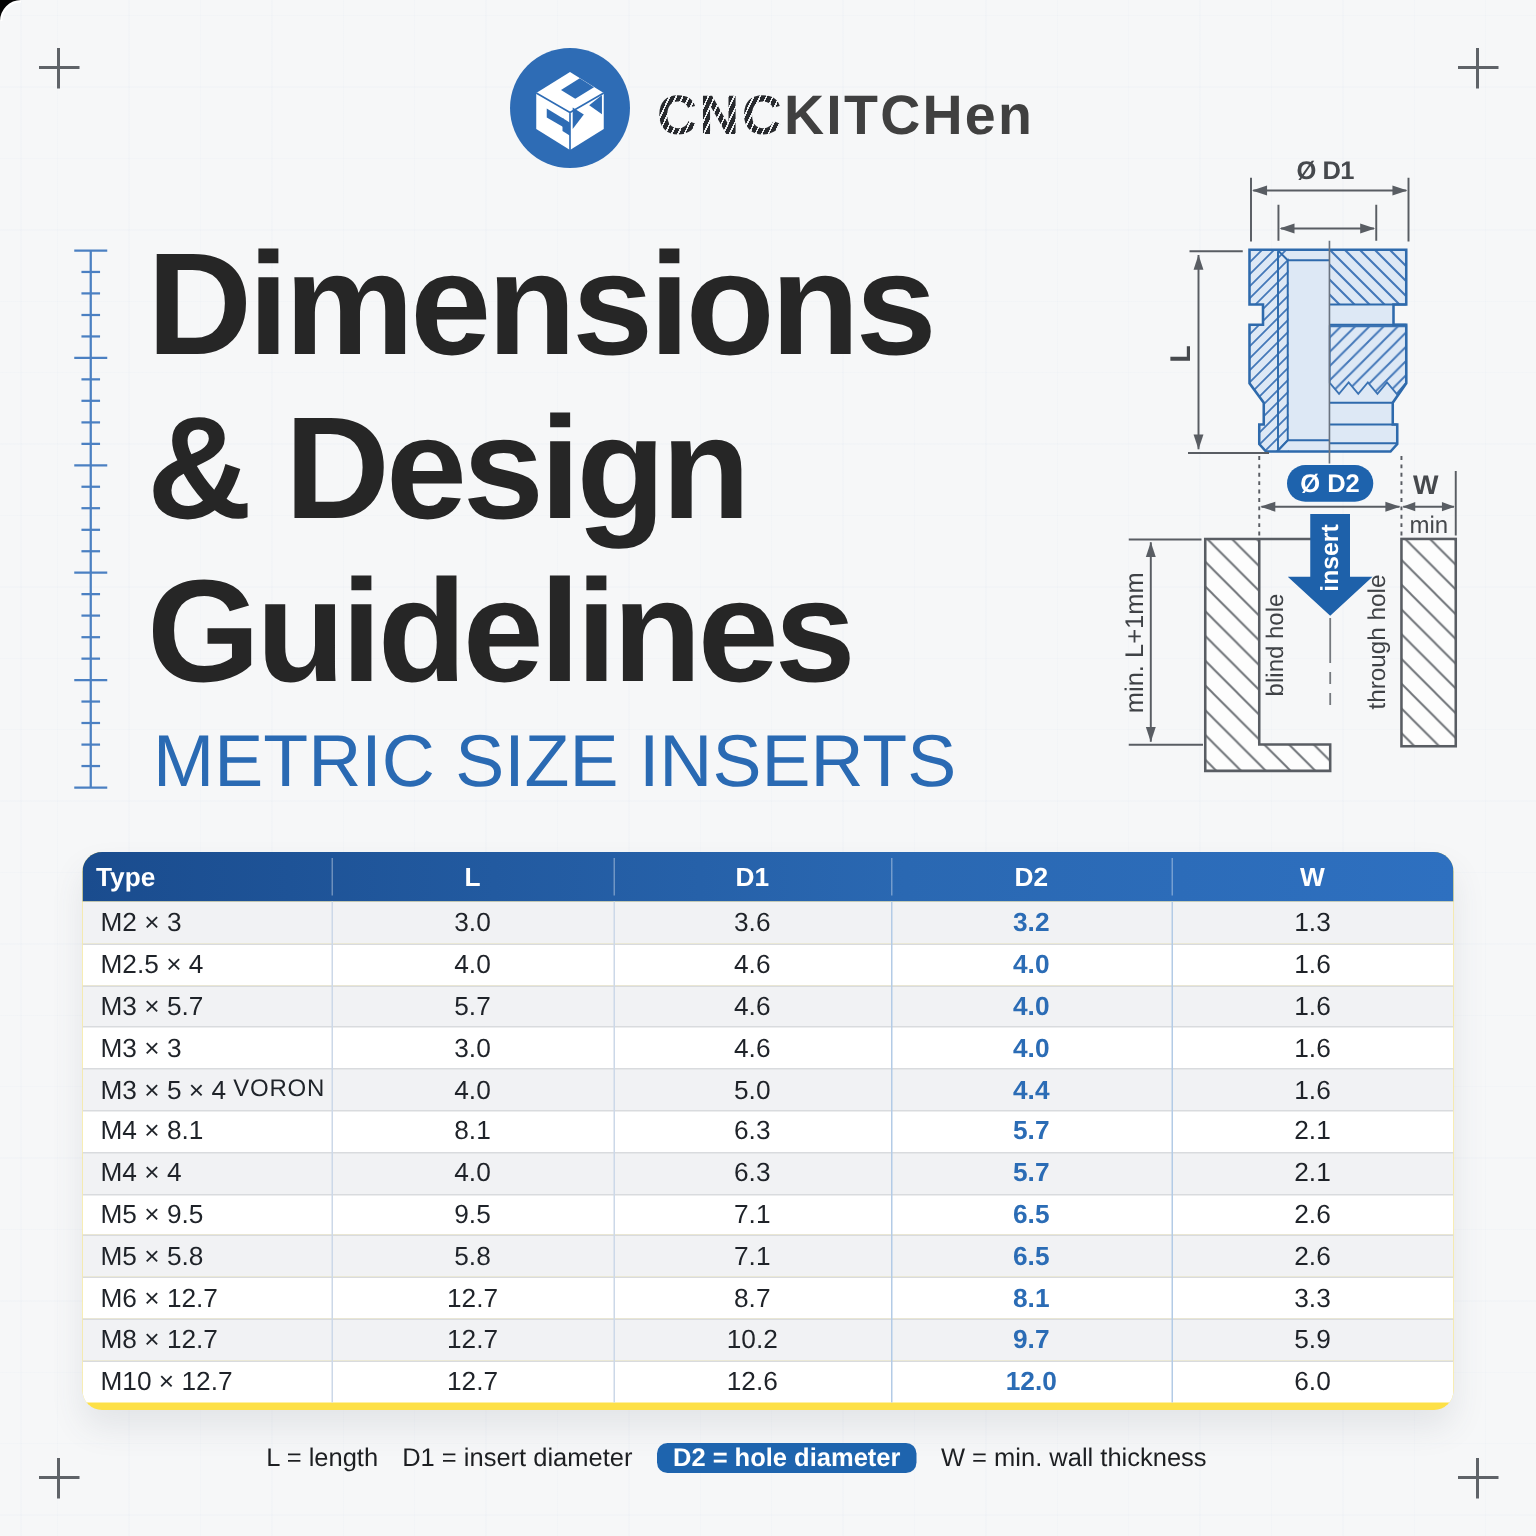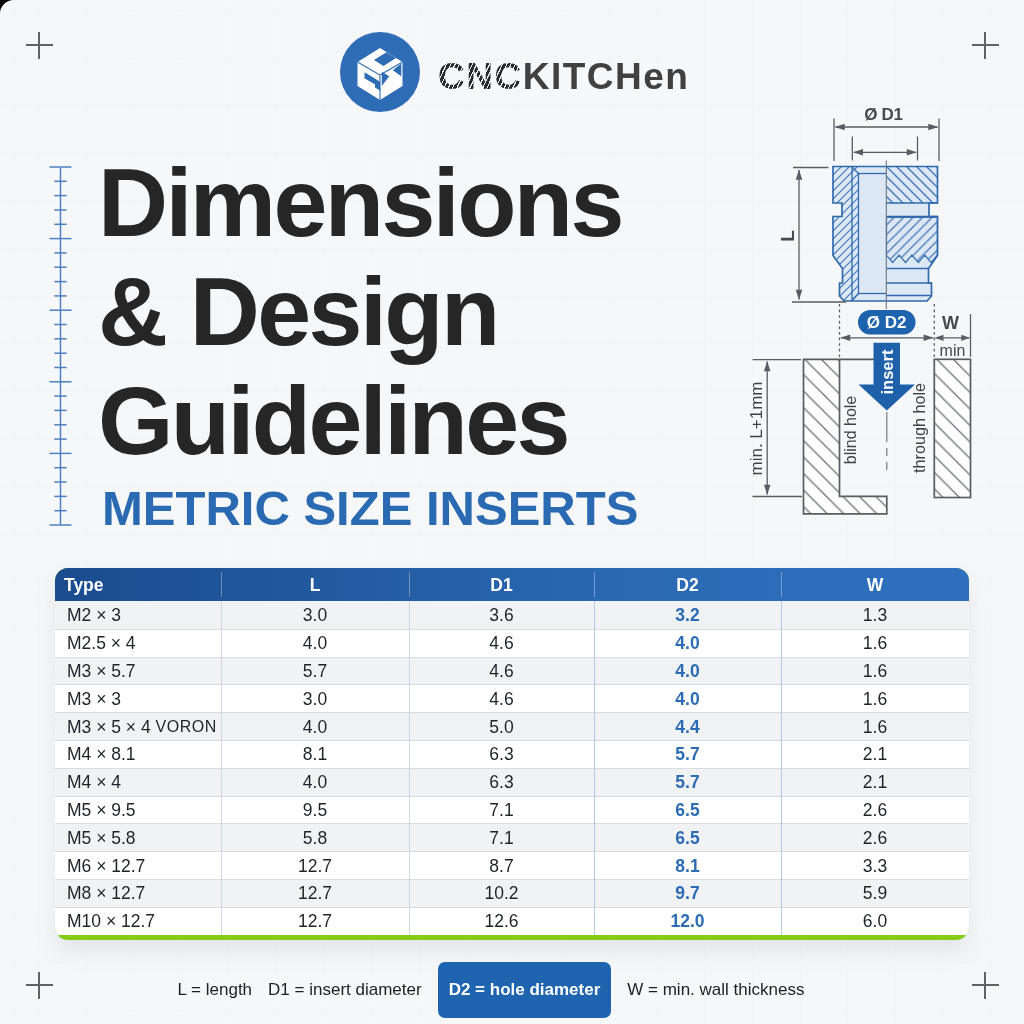--- a/index.html
+++ b/index.html
@@ -16,43 +16,43 @@
 .plus { position:absolute; width:27px; height:27px; }
 .plus::before { content:""; position:absolute; left:0; right:0; top:12.7px; height:1.6px; background:#5f6368; }
 .plus::after { content:""; position:absolute; top:0; bottom:0; left:12.7px; width:1.6px; background:#5f6368; }
 .logo { position:absolute; left:340px; top:32px; display:flex; align-items:center; }
 .logotext { margin-left:18px; margin-top:9px; font-size:37px; font-weight:bold; letter-spacing:1.5px; }
 .cnc { background:repeating-linear-gradient(115deg, #27292d 0 2.8px, #eceef0 2.8px 3.9px);
   -webkit-background-clip:text; background-clip:text; color:transparent; }
 .kitchen { color:#404040; }
 h1 { position:absolute; left:98px; top:148px; font-size:97px; line-height:109px;
   letter-spacing:-2.6px; color:#262626; font-weight:bold; }
-.sub { position:absolute; left:102px; top:480px; font-size:49px; color:#2a6ab3; font-weight:bold; letter-spacing:0px; }
+.sub { position:absolute; left:102px; top:480px; font-size:49px; color:#2a6ab3; font-weight:normal; letter-spacing:0px; }
 .overlay { position:absolute; left:0; top:0; }
-.card { position:absolute; left:55px; top:568px; width:914px; height:372px; background:#84cc16;
+.card { position:absolute; left:55px; top:568px; width:914px; height:372px; background:#fde047;
   border-radius:13px; box-shadow:0 12px 22px rgba(70,80,100,0.10); overflow:hidden; }
 .thead { position:relative; height:33px; background:linear-gradient(90deg,#1a4c8e 0%, #2a68b2 60%, #2e70c0 100%);
   color:#fff; font-weight:bold; font-size:17.5px; }
 .thead span { position:absolute; top:50%; transform:translateY(-50%); }
 .thead .hc { transform:translate(-50%,-50%); }
 .hsep { position:absolute; top:4px; bottom:4px; width:1px; background:rgba(255,255,255,0.35); }
 .tbody { position:relative; }
 .trow { position:relative; height:27.8px; font-size:17.5px; color:#1f2329; }
 .trow + .trow { border-top:1px solid #d9dbde; }
 .rl { background:#f1f2f4; }
 .rw { background:#ffffff; }
 .trow span { position:absolute; top:50%; transform:translateY(-50%); white-space:nowrap; }
 .c0 { left:12px; }
 .cv { transform:translate(-50%,-50%) !important; }
 .d2 { color:#2b6cb5; font-weight:bold; }
 .voron { font-size:16px; letter-spacing:0.5px; }
 .vsep { position:absolute; top:33px; bottom:0; width:1px; background:#ccd8e8; }
 .legend { position:absolute; left:0; top:962px; width:1024px; display:flex; justify-content:center;
   align-items:center; gap:16px; font-size:17px; color:#1d1f22; transform:translateX(-21px); }
-.legend .pill { background:#1e64ae; color:#fff; font-weight:bold; border-radius:7px; padding:18px 11px; }
+.legend .pill { background:#1e64ae; color:#fff; font-weight:bold; border-radius:7px; padding:0 11px; }
 </style></head>
 <body>
 <svg class="overlay" width="1024" height="1024" viewBox="0 0 1024 1024">
 <g stroke="#4b80c2" stroke-width="1.5">
       <line x1="60.5" y1="167.0" x2="60.5" y2="525.0"></line>
       <line x1="49.5" y1="167.0" x2="71.5" y2="167.0"></line>
       <line x1="54.3" y1="181.3" x2="66.7" y2="181.3"></line>
       <line x1="54.3" y1="195.6" x2="66.7" y2="195.6"></line>
       <line x1="54.3" y1="210.0" x2="66.7" y2="210.0"></line>
       <line x1="54.3" y1="224.3" x2="66.7" y2="224.3"></line>

